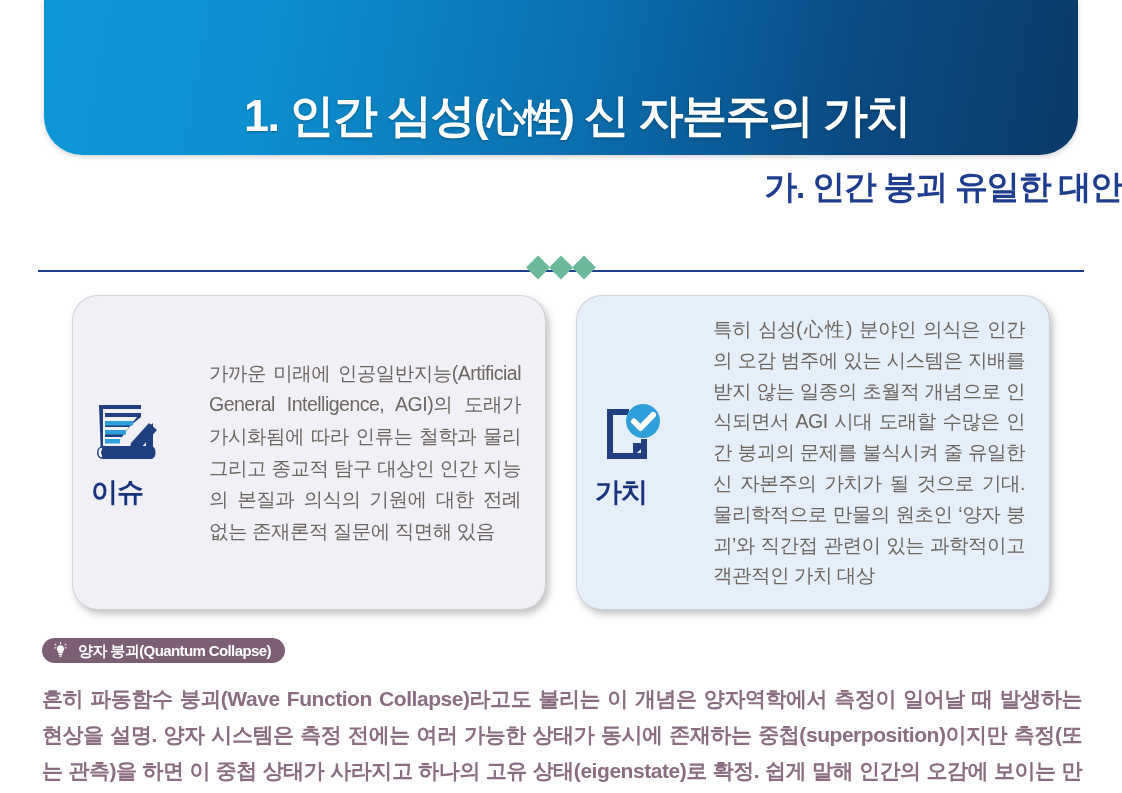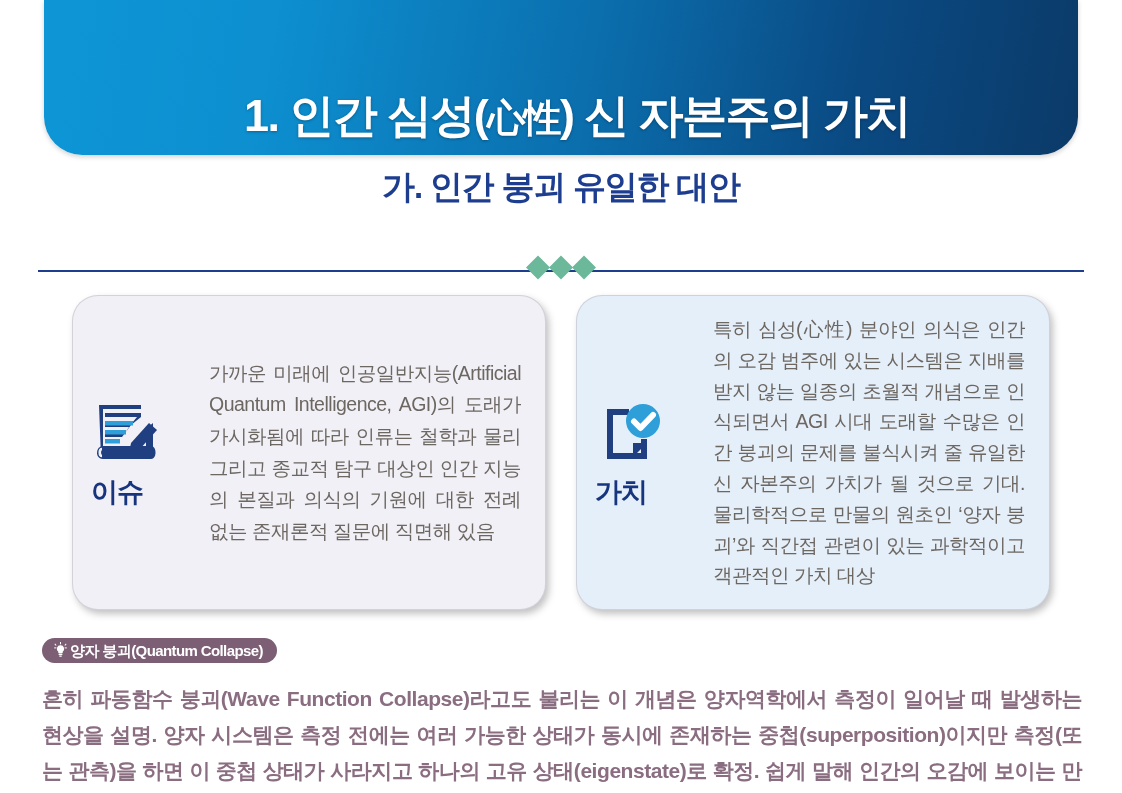--- a/index.html
+++ b/index.html
@@ -44,21 +44,21 @@
   .header-title .hanja {
     font-size: 38px;
   }
 
   
   .subtitle-wrap {
     position: absolute;
     left: 0;
     top: 168px;
     width: 1122px;
-    text-align: center;
+    text-align: right;
   }
   .subtitle {
     color: #1d3d8f;
     font-size: 33px;
     font-weight: bold;
     letter-spacing: -1.2px;
     line-height: 1.15;
     white-space: nowrap;
   }
 
@@ -158,21 +158,21 @@
   
   .footer {
     position: absolute;
     left: 42px;
     top: 638px;
     width: 1040px;
   }
   .footer-badge {
     display: inline-flex;
     align-items: center;
-    gap: 2px;
+    gap: 10px;
     background: #7c5f74;
     border-radius: 14px;
     padding: 4px 14px 5px 11px;
     color: #ffffff;
     font-size: 15px;
     font-weight: bold;
     letter-spacing: -0.6px;
     line-height: 1;
   }
   .bulb-icon {
@@ -221,21 +221,21 @@
         <path d="M8 6 H50 V18 L40 26 L31 38 H14 V34 H34 L38 28 H14 V24 H41 L46 18 H14 V14 H50 V10 H12 V54 H55 V30 L62 24 V58 H10 Z" fill="#1f3f80"></path>
         <rect x="14" y="22" width="28" height="4.5" fill="#2e9fd8"></rect>
         <rect x="14" y="31" width="21" height="4.5" fill="#2e9fd8"></rect>
         <rect x="14" y="40" width="15" height="4.5" fill="#2e9fd8"></rect>
         <path d="M40 44 L58 24 L66 31 L48 51 L38 54 Z" fill="#1f3f80"></path>
         <path d="M6 54 C6 47 12 47 12 47 H60 C66 47 66 60 60 60 H12 C6 60 6 54 6 54 Z" fill="#1f3f80"></path>
         <path d="M11 50 C8 50 8 57 11 57" fill="none" stroke="#f1f0f6" stroke-width="2.6"></path>
       </svg>
       <div class="card-icon-label">이슈</div>
     </div>
-    <div class="card-text">가까운 미래에 인공일반지능(Artificial Quantum Intelligence, AGI)의 도래가 가시화됨에 따라 인류는 철학과 물리 그리고 종교적 탐구 대상인 인간 지능의 본질과 의식의 기원에 대한 전례 없는 존재론적 질문에 직면해 있음</div>
+    <div class="card-text">가까운 미래에 인공일반지능(Artificial General Intelligence, AGI)의 도래가 가시화됨에 따라 인류는 철학과 물리 그리고 종교적 탐구 대상인 인간 지능의 본질과 의식의 기원에 대한 전례 없는 존재론적 질문에 직면해 있음</div>
   </div>
 
   <div class="card card--value">
     <div class="card-iconbox">
       <svg class="card-icon" viewBox="0 0 72 76">
         <path d="M12 10 H34 V16 H18 V54 H46 V44 H52 V60 H12 Z" fill="#1f3f80"></path>
         <path d="M52 44 L38 58 V44 Z" fill="#1f3f80"></path>
         <path d="M46 54 H52 L46 60 Z" fill="#1f3f80"></path>
         <rect x="12" y="10" width="6" height="50" fill="#1f3f80"></rect>
         <rect x="12" y="10" width="22" height="6" fill="#1f3f80"></rect>

